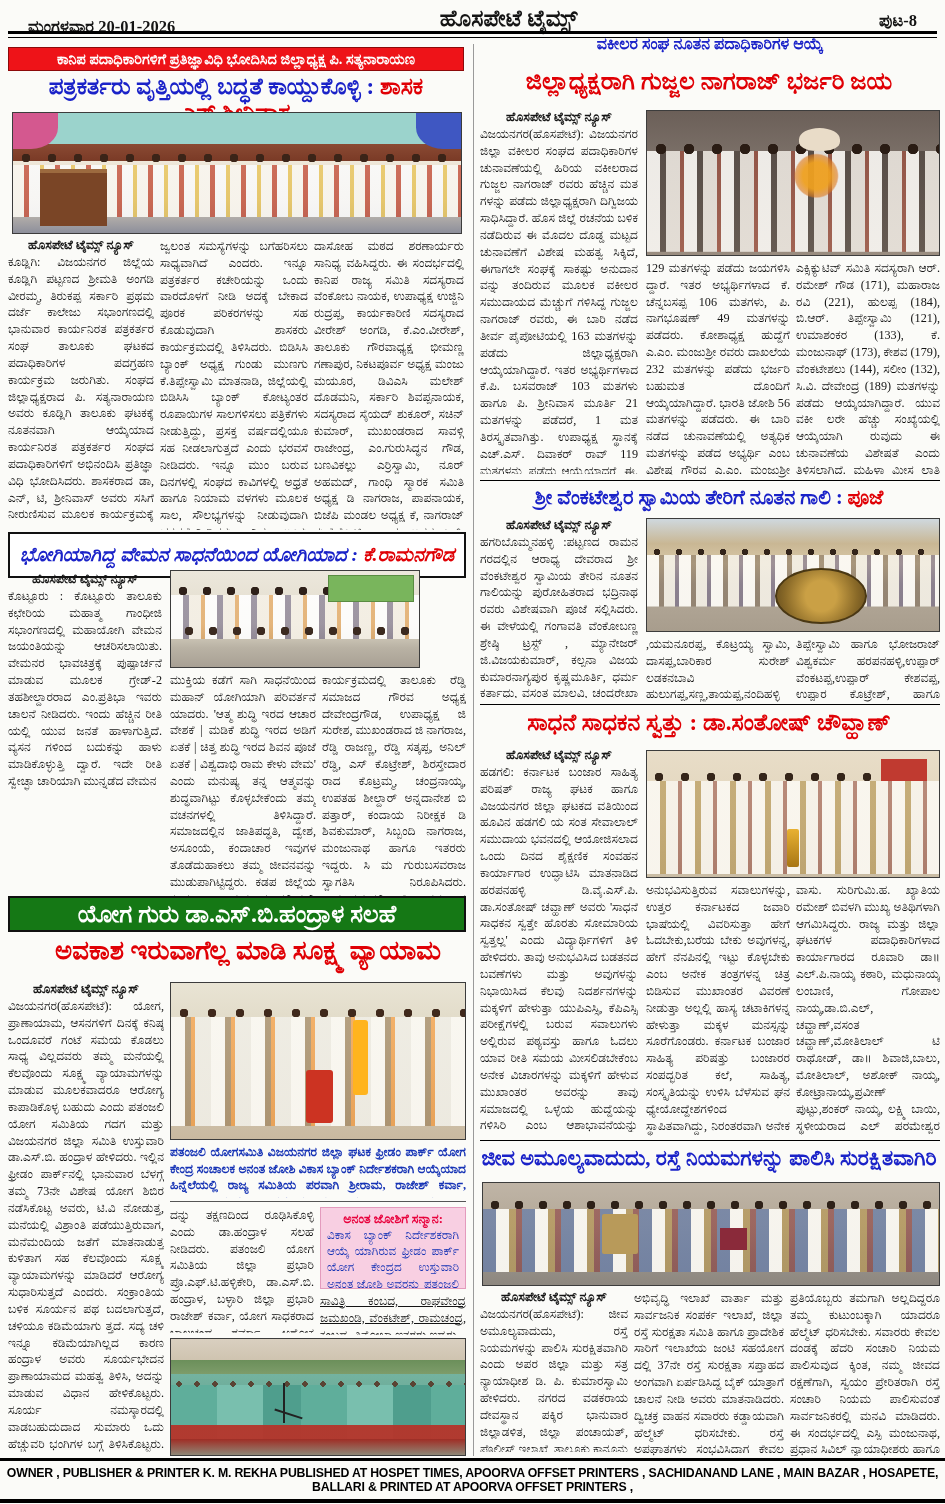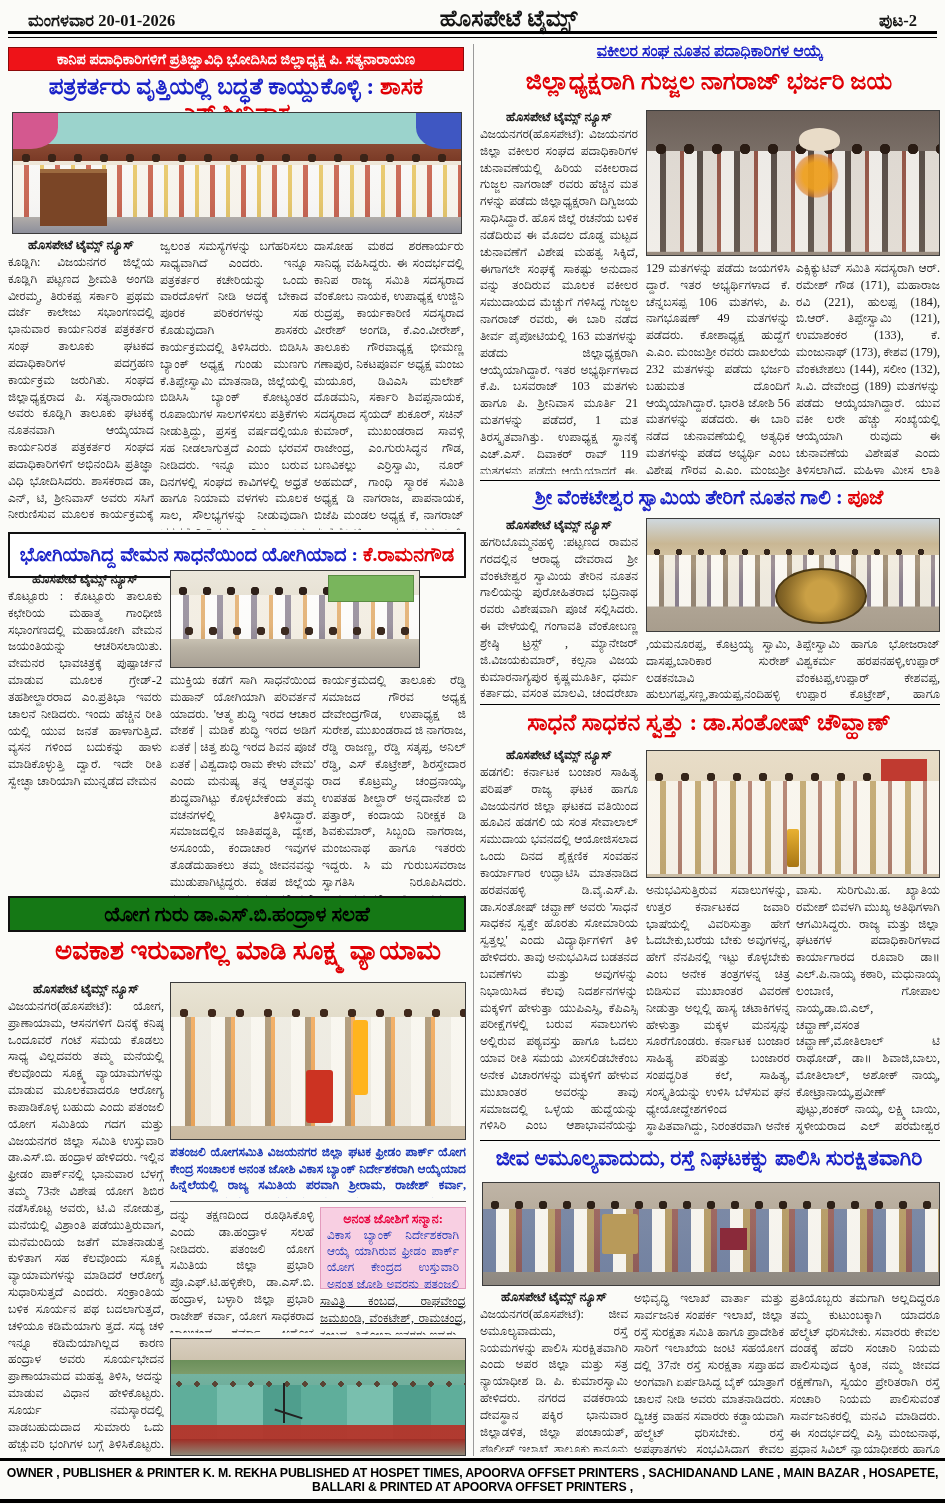--- a/index.html
+++ b/index.html
@@ -6,21 +6,21 @@
   .page{position:relative;width:945px;height:1504px;margin:0 auto;background:#fbfbf8;
         font-family:"Liberation Serif","DejaVu Serif",serif;color:#141414;overflow:hidden;}
   .abs{position:absolute;}
   .rule{position:absolute;background:#000;}
   .vdiv{position:absolute;width:1px;background:#9a9a9a;}
   .masthead{font-weight:bold;font-size:23px;text-align:center;margin-left:36px;}
   .edmeta{font-weight:bold;font-size:16.5px;}
   .kicker-red{background:#ee1318;color:#ffffff;font-weight:bold;font-size:14.5px;
               display:flex;align-items:center;justify-content:center;border:1px solid #8c0a0a;box-sizing:border-box;}
   .kicker-blue{color:#1a22c8;font-weight:bold;font-size:16px;text-align:center;}
-  .kicker-green{background:#157815;color:#000000;font-weight:bold;font-size:20px;
+  .kicker-green{background:#157815;color:#ffffff;font-weight:bold;font-size:24px;
                 display:flex;align-items:center;justify-content:center;border:2px solid #111;box-sizing:border-box;}
   .headline{font-weight:bold;text-align:center;line-height:1.15;}
   .h-blue{color:#1a22c8;}
   .h-red{color:#e00005;}
   .hbox{border:2px solid #111;background:#fff;display:flex;align-items:center;justify-content:center;box-sizing:border-box;}
   .coltext{font-size:12.2px;line-height:1.38;text-align:justify;overflow:hidden;word-break:break-word;}
   .dateline{font-weight:bold;font-size:12.6px;text-align:center;margin-bottom:1px;}
   .colwrap{position:absolute;overflow:hidden;}
   .photo{position:absolute;border:1px solid #3c3c3c;box-sizing:border-box;overflow:hidden;}
   .pobj{position:absolute;}
@@ -65,23 +65,23 @@
   .p8{background:
       radial-gradient(circle 5px at 12px 8px,#2e2118 85%,transparent 88%) 0 14px/24px 16px repeat-x,
       repeating-linear-gradient(90deg,rgba(108,128,168,.8) 0 13px,rgba(250,248,242,.95) 13px 26px,rgba(184,154,90,.75) 26px 33px,rgba(140,60,60,.6) 33px 39px) 0 26px/100% 62% no-repeat,
       linear-gradient(180deg,#bfb4a6 0%,#b4a998 40%,#9a948c 70%,#8d877f 100%);}
 </style>
 </head>
 <body>
 
 <div class="page">
 
-  <div class="abs edmeta" style="left:28px;top:11px;">ಮಂಗಳವಾರ 20-01-2026</div>
+  <div class="abs edmeta" style="left:28px;top:17px;">ಮಂಗಳವಾರ 20-01-2026</div>
   <div class="abs masthead" style="left:0;top:6px;width:945px;">ಹೊಸಪೇಟೆ ಟೈಮ್ಸ್</div>
-  <div class="abs edmeta" style="right:28px;top:11px;">ಪುಟ-2</div>
+  <div class="abs edmeta" style="right:28px;top:11px;">ಪುಟ-8</div>
   <div class="rule" style="left:8px;top:31px;width:929px;height:3px;"></div>
   <div class="rule" style="left:8px;top:37px;width:929px;height:1px;"></div>
   <div class="vdiv" style="left:473px;top:44px;height:1412px;"></div>
 
   <section>
     <div class="abs kicker-red" style="left:8px;top:47px;width:456px;height:24px;">ಕಾನಿಪ ಪದಾಧಿಕಾರಿಗಳಿಗೆ ಪ್ರತಿಜ್ಞಾವಿಧಿ ಭೋದಿಸಿದ ಜಿಲ್ಲಾಧ್ಯಕ್ಷ ಪಿ. ಸತ್ಯನಾರಾಯಣ</div>
     <div class="abs headline" style="left:4px;top:74px;width:464px;height:34px;font-size:23px;">
       <span class="h-blue">ಪತ್ರಕರ್ತರು ವೃತ್ತಿಯಲ್ಲಿ ಬದ್ಧತೆ ಕಾಯ್ದುಕೊಳ್ಳಿ :</span>
       <span class="h-red">ಶಾಸಕ ಎನ್.ಶ್ರೀನಿವಾಸ</span>
     </div>
@@ -96,21 +96,21 @@
     </div>
     <div class="colwrap" style="left:160px;top:238px;width:148px;height:292px;">
       <div class="coltext" style="height:292px;">ಜ್ವಲಂತ ಸಮಸ್ಯೆಗಳನ್ನು ಬಗೆಹರಿಸಲು ಸಾಧ್ಯವಾಗಿದೆ ಎಂದರು. ಇನ್ನೂ ಪತ್ರಕರ್ತರ ಕಚೇರಿಯನ್ನು ಒಂದು ವಾರದೊಳಗೆ ನೀಡಿ ಅದಕ್ಕೆ ಬೇಕಾದ ಪೂರಕ ಪರಿಕರಗಳನ್ನು ಸಹ ಕೊಡುವುದಾಗಿ ಶಾಸಕರು ಕಾರ್ಯಕ್ರಮದಲ್ಲಿ ತಿಳಿಸಿದರು. ಬಿಡಿಸಿಸಿ ಬ್ಯಾಂಕ್ ಅಧ್ಯಕ್ಷ ಗುಂಡು ಮುಣಗು ಕೆ.ತಿಪ್ಪೇಸ್ವಾಮಿ ಮಾತನಾಡಿ, ಜಿಲ್ಲೆಯಲ್ಲಿ ಬಿಡಿಸಿಸಿ ಬ್ಯಾಂಕ್ ಕೋಟ್ಯಂತರ ರೂಪಾಯಿಗಳ ಸಾಲಗಳಿಸಲು ಪತ್ರಿಕೆಗಳು ನೀಡುತ್ತಿದ್ದು, ಪ್ರಸಕ್ತ ವರ್ಷದಲ್ಲಿಯೂ ಸಹ ನೀಡಲಾಗುತ್ತದೆ ಎಂದು ಭರವಸೆ ನೀಡಿದರು. ಇನ್ನೂ ಮುಂ ಬರುವ ದಿನಗಳಲ್ಲಿ ಸಂಘದ ಕಾವಿಗಳಲ್ಲಿ ಅಧ್ರತೆ ಹಾಗೂ ನಿಯಾಮ ವಳಗಳು ಮೂಲಕ ಸಾಲ, ಸೌಲಭ್ಯಗಳನ್ನು ನೀಡುವುದಾಗಿ ಭರವಸೆ ನೀಡಿದರು. ಕಾನಿವ ತಾಲೂಕು ಅಧ್ಯಕ್ಷ ಹುದೇರಿ ಕೃಷ್ಣಮೂರ್ತಿ ಪ್ರಾಸ್ತಾವಿಕವಾಗಿ ಮಾತನಾಡಿದರು. ಕೂಡ್ಲಿಗಿ ಹಿರೇಮಠದ ಪ್ರಶಾಂತ ಸಾಗರ ಶಿವಾಚಾರ್ಯ ಸ್ವಾಮಿ, ಕಾನಮಡಗು</div>
     </div>
     <div class="colwrap" style="left:314px;top:238px;width:150px;height:292px;">
       <div class="coltext" style="height:292px;">ದಾಸೋಹ ಮಠದ ಶರಣಾರ್ಯರು ಸಾನಿಧ್ಯ ವಹಿಸಿದ್ದರು. ಈ ಸಂದರ್ಭದಲ್ಲಿ ಕಾನಿಪ ರಾಜ್ಯ ಸಮಿತಿ ಸದಸ್ಯರಾದ ವೆಂಕೋಬ ನಾಯಕ, ಉಪಾಧ್ಯಕ್ಷ ಉಜ್ಜಿನಿ ರುದ್ರಪ್ಪ, ಕಾರ್ಯಕಾರಿಣಿ ಸದಸ್ಯರಾದ ವೀರೇಶ್ ಅಂಗಡಿ, ಕೆ.ಎಂ.ವೀರೇಶ್, ತಾಲೂಕು ಗೌರವಾಧ್ಯಕ್ಷ ಭೀಮಣ್ಣ ಗಣಾಪುರ, ನಿಕಟಪೂರ್ವ ಅಧ್ಯಕ್ಷ ಮಂಜು ಮಯೂರ, ಡಿವಿಎಸಿ ಮಲೇಶ್ ದೊಡಮನಿ, ಸರ್ಕಾರಿ ಶಿವಪ್ಪನಾಯಕ, ಸದಸ್ಯರಾದ ಸೈಯದ್ ಶುಕೂರ್, ಸಚಿನ್ ಕುಮಾರ್, ಮುಖಂಡರಾದ ಸಾವಳ್ಗಿ ರಾಜೇಂದ್ರ, ಎಂ.ಗುರುಸಿದ್ಧನ ಗೌಡ, ಬಣವಿಕಲ್ಲು ಎರ್ರಿಸ್ವಾಮಿ, ನೂರ್ ಅಹಮದ್, ಗಾಂಧಿ ಸ್ಮಾರಕ ಸಮಿತಿ ಅಧ್ಯಕ್ಷ ಡಿ ನಾಗರಾಜ, ಪಾಪನಾಯಕ, ಬಿಜೆಪಿ ಮಂಡಲ ಅಧ್ಯಕ್ಷ ಕೆ, ನಾಗರಾಜ್ ಗುಡೇಕೋಟಿ ಗ್ರಾ, ಪಂ ಅಧ್ಯಕ್ಷ ಎನ್, ಕೃಷ್ಣ ಡಿ.ಎಚ್.ದುರುಗೇಶ್, ಬಿ.ಟಿ.ಗುಡ್ಡಿ ದುರುಗೇಶ್, ಪವಿತ್ರ, ಕಾಟೀರ ಹಾಲೇಶ್, ಸೇರಿದಂತೆ ಮುಂತಾದವರು ಭಾಗವಹಿಸಿದ್ದರು.</div>
     </div>
   </section>
 
   <section>
-    <div class="abs hbox headline" style="left:8px;top:532px;width:458px;height:46px;font-size:19.5px;">
+    <div class="abs hbox headline" style="left:8px;top:532px;width:458px;height:46px;font-size:19.5px;font-style:italic;">
       <span class="h-blue">ಭೋಗಿಯಾಗಿದ್ದ ವೇಮನ ಸಾಧನೆಯಿಂದ ಯೋಗಿಯಾದ :</span>&nbsp;
       <span class="h-red">ಕೆ.ರಾಮನಗೌಡ</span>
     </div>
     <div class="colwrap" style="left:8px;top:572px;width:154px;height:326px;">
       <div class="dateline">ಹೊಸಪೇಟೆ ಟೈಮ್ಸ್ ನ್ಯೂಸ್</div>
       <div class="coltext" style="height:306px;">ಕೊಟ್ಟೂರು : ಕೊಟ್ಟೂರು ತಾಲೂಕು ಕಛೇರಿಯ ಮಹಾತ್ಮ ಗಾಂಧೀಜಿ ಸಭಾಂಗಣದಲ್ಲಿ ಮಹಾಯೋಗಿ ವೇಮನ ಜಯಂತಿಯನ್ನು ಆಚರಿಸಲಾಯಿತು. ವೇಮನರ ಭಾವಚಿತ್ರಕ್ಕೆ ಪುಷ್ಪಾರ್ಚನೆ ಮಾಡುವ ಮೂಲಕ ಗ್ರೇಡ್-2 ತಹಶೀಲ್ದಾರರಾದ ಎಂ.ಪ್ರತಿಭಾ ಇವರು ಚಾಲನೆ ನೀಡಿದರು. ಇಂದು ಹೆಚ್ಚಿನ ರೀತಿ ಯಲ್ಲಿ ಯುವ ಜನತೆ ಹಾಳಾಗುತ್ತಿದೆ. ವ್ಯಸನ ಗಳಿಂದ ಬದುಕನ್ನು ಹಾಳು ಮಾಡಿಕೊಳ್ಳುತ್ತಿ ದ್ವಾರೆ. ಇದೇ ರೀತಿ ಸ್ವೇಚ್ಛಾ ಚಾರಿಯಾಗಿ ಮುನ್ನಡೆದ ವೇಮನ</div>
     </div>
     <div class="photo p2" style="left:170px;top:570px;width:250px;height:98px;">
       <div class="pobj" style="right:2%;top:4%;width:34%;height:26%;background:#79b55c;border:1px solid #5a8c42;"></div>
     </div>
@@ -148,21 +148,21 @@
     <div class="colwrap" style="left:320px;top:1293px;width:146px;height:42px;">
       <div class="coltext" style="height:42px;text-decoration:underline;">ಸಾವಿತ್ರಿ ಕಂಬದ, ರಾಘವೇಂದ್ರ ಜಮಖಂಡಿ, ವೆಂಕಟೇಶ್, ರಾಮಚಂದ್ರ, ಕಂಬದ, ವಿನೋಬಾ ಇತರರು ಇದ್ದರು.</div>
     </div>
     <div class="photo p4" style="left:170px;top:1338px;width:296px;height:118px;">
       <div class="pobj" style="left:38%;top:38%;width:2px;height:34%;background:#222;"></div>
       <div class="pobj" style="left:35%;top:64%;width:10%;height:2px;background:#222;transform:rotate(18deg);"></div>
     </div>
   </section>
 
   <section>
-    <div class="abs kicker-blue" style="left:480px;top:42px;width:460px;text-decoration:underline;">ವಕೀಲರ ಸಂಘ ನೂತನ ಪದಾಧಿಕಾರಿಗಳ ಆಯ್ಕೆ</div>
+    <div class="abs kicker-blue" style="left:480px;top:35px;width:460px;">ವಕೀಲರ ಸಂಘ ನೂತನ ಪದಾಧಿಕಾರಿಗಳ ಆಯ್ಕೆ</div>
     <div class="abs headline h-red" style="left:476px;top:68px;width:466px;height:38px;font-size:24px;">ಜಿಲ್ಲಾಧ್ಯಕ್ಷರಾಗಿ ಗುಜ್ಜಲ ನಾಗರಾಜ್ ಭರ್ಜರಿ ಜಯ</div>
     <div class="colwrap" style="left:480px;top:110px;width:158px;height:368px;">
       <div class="dateline">ಹೊಸಪೇಟೆ ಟೈಮ್ಸ್ ನ್ಯೂಸ್</div>
       <div class="coltext" style="height:348px;">ವಿಜಯನಗರ(ಹೊಸಪೇಟೆ): ವಿಜಯನಗರ ಜಿಲ್ಲಾ ವಕೀಲರ ಸಂಘದ ಪದಾಧಿಕಾರಿಗಳ ಚುನಾವಣೆಯಲ್ಲಿ ಹಿರಿಯ ವಕೀಲರಾದ ಗುಜ್ಜಲ ನಾಗರಾಜ್ ರವರು ಹೆಚ್ಚಿನ ಮತ ಗಳನ್ನು ಪಡೆದು ಜಿಲ್ಲಾಧ್ಯಕ್ಷರಾಗಿ ದಿಗ್ವಿಜಯ ಸಾಧಿಸಿದ್ದಾರೆ. ಹೊಸ ಜಿಲ್ಲೆ ರಚನೆಯ ಬಳಿಕ ನಡೆದಿರುವ ಈ ಮೊದಲ ದೊಡ್ಡ ಮಟ್ಟದ ಚುನಾವಣೆಗೆ ವಿಶೇಷ ಮಹತ್ವ ಸಿಕ್ಕಿದೆ, ಈಗಾಗಲೇ ಸಂಘಕ್ಕೆ ಸಾಕಷ್ಟು ಅನುದಾನ ವನ್ನು ತಂದಿರುವ ಮೂಲಕ ವಕೀಲರ ಸಮುದಾಯದ ಮೆಚ್ಚುಗೆ ಗಳಿಸಿದ್ದ ಗುಜ್ಜಲ ನಾಗರಾಜ್ ರವರು, ಈ ಬಾರಿ ನಡೆದ ತೀರ್ವ ಪೈಪೋಟಿಯಲ್ಲಿ 163 ಮತಗಳನ್ನು ಪಡೆದು ಜಿಲ್ಲಾಧ್ಯಕ್ಷರಾಗಿ ಆಯ್ಕೆಯಾಗಿದ್ದಾರೆ. ಇತರ ಅಭ್ಯರ್ಥಿಗಳಾದ ಕೆ.ಪಿ. ಬಸವರಾಜ್ 103 ಮತಗಳು ಹಾಗೂ ಪಿ. ಶ್ರೀನಿವಾಸ ಮೂರ್ತಿ 21 ಮತಗಳನ್ನು ಪಡೆದರೆ, 1 ಮತ ತಿರಸ್ಕೃತವಾಗಿತ್ತು. ಉಪಾಧ್ಯಕ್ಷ ಸ್ಥಾನಕ್ಕೆ ಎಚ್.ಎಸ್. ದಿವಾಕರ್ ರಾವ್ 119 ಮತಗಳನ್ನು ಪಡೆದು ಆಯ್ಕೆಯಾದರೆ, ಈ. ಪುಷ್ಪಲತಾ 90 ಮತ ಗಳು, ಎಸ್. ನಾಗರಾಜ್ 74 ಮತಗಳನ್ನು ಪಡೆದರು. ತಿರಸ್ಕೃತ ಮತಗಳು 5 ಇದ್ದವು. ಪ್ರಧಾನ ಕಾರ್ಯದರ್ಶಿ ಹುದ್ದೆಗೆ ನಡೆದ ಚುನಾವಣೆಯಲ್ಲಿ ಶ್ರೀ ಕೃಷ್ಣದೇವರಾಯಲು</div>
     </div>
     <div class="photo p5" style="left:646px;top:110px;width:294px;height:146px;">
       <div class="pobj" style="left:52%;top:12%;width:14%;height:16%;background:#e9dcc8;border-radius:50% 50% 40% 40%;"></div>
     </div>
     <div class="colwrap" style="left:646px;top:260px;width:144px;height:218px;">
       <div class="coltext" style="height:218px;">129 ಮತಗಳನ್ನು ಪಡೆದು ಜಯಗಳಿಸಿ ದ್ದಾರೆ. ಇತರ ಅಭ್ಯರ್ಥಿಗಳಾದ ಕೆ. ಚೆನ್ನಬಸಪ್ಪ 106 ಮತಗಳು, ಪಿ. ನಾಗಭೂಷಣ್ 49 ಮತಗಳನ್ನು ಪಡೆದರು. ಕೋಶಾಧ್ಯಕ್ಷ ಹುದ್ದೆಗೆ ಎ.ಎಂ. ಮಂಜುಶ್ರೀ ರವರು ದಾಖಲೆಯ 232 ಮತಗಳನ್ನು ಪಡೆದು ಭರ್ಜರಿ ಬಹುಮತ ದೊಂದಿಗೆ ಆಯ್ಕೆಯಾಗಿದ್ದಾರೆ. ಭಾರತಿ ಜೋಶಿ 56 ಮತಗಳನ್ನು ಪಡೆದರು. ಈ ಬಾರಿ ನಡೆದ ಚುನಾವಣೆಯಲ್ಲಿ ಅತ್ಯಧಿಕ ಮತಗಳನ್ನು ಪಡೆದ ಅಭ್ಯರ್ಥಿ ಎಂಬ ವಿಶೇಷ ಗೌರವ ಎ.ಎಂ. ಮಂಜುಶ್ರೀ ಅವರಿಗೆ ಸಂದಿದೆ. ಜಂಟಿ ಕಾರ್ಯದರ್ಶಿ ಹುದ್ದೆಗೆ ಎಲ್.ಎನ್. ಭರತ್ ಕುಮಾರ್ ಅವರು ಯಾವುದೇ ಪ್ರತಿಸ್ಪರ್ಧಿ ಇಲ್ಲದೆ ಅವಿರೋಧ ವಾಗಿ ಆಯ್ಕೆಗೊಂಡಿದ್ದಾರೆ.</div>
@@ -207,21 +207,21 @@
     <div class="colwrap" style="left:646px;top:882px;width:144px;height:254px;">
       <div class="coltext" style="height:254px;">ಅನುಭವಿಸುತ್ತಿರುವ ಸವಾಲುಗಳನ್ನು, ಉತ್ತರ ಕರ್ನಾಟಕದ ಜವಾರಿ ಭಾಷೆಯಲ್ಲಿ ವಿವರಿಸುತ್ತಾ ಹೇಗೆ ಓದಬೇಕು,ಬರೆಯ ಬೇಕು ಅವುಗಳನ್ನ, ಹೇಗೆ ನೆನಪಿನಲ್ಲಿ ಇಟ್ಟು ಕೊಳ್ಳಬೇಕು ಎಂಬ ಅನೇಕ ತಂತ್ರಗಳನ್ನ ಚಿತ್ರ ಬಿಡಿಸುವ ಮುಖಾಂತರ ವಿವರಣೆ ನೀಡುತ್ತಾ ಅಲ್ಲಲ್ಲಿ ಹಾಸ್ಯ ಚಟಾಕಿಗಳನ್ನ ಹೇಳುತ್ತಾ ಮಕ್ಕಳ ಮನಸ್ಸನ್ನು ಸೂರೆಗೊಂಡರು. ಕರ್ನಾಟಕ ಬಂಜಾರ ಸಾಹಿತ್ಯ ಪರಿಷತ್ತು ಬಂಜಾರರ ಸಂಪದ್ಭರಿತ ಕಲೆ, ಸಾಹಿತ್ಯ, ಸಂಸ್ಕೃತಿಯನ್ನು ಉಳಿಸಿ ಬೆಳೆಸುವ ಘನ ಧ್ಯೇಯೋದ್ದೇಶಗಳಿಂದ ಸ್ಥಾಪಿತವಾಗಿದ್ದು, ನಿರಂತರವಾಗಿ ಅನೇಕ ಉಪನ್ಯಾಸ ಮಾಲಿಕೆ,ಉಚಿತ ಆರೋಗ್ಯ ಶಿಬಿರ,ಶಿಕ್ಷಣ ಜಾಗೃತಿ ಮುಂತಾದ ಸಮಾಜಮುಖಿ ಕಾರ್ಯಕ್ರಮಗಳನ್ನು ನಡೆಸಿಕೊಂಡು ಬರುತ್ತಿದೆ ಎಂದು ಪದಾಧಿಕಾರಿ ಎಲ್ ಹಾಲ್ಯಾನಾಯ್ಕರು ಪ್ರಾಸ್ತಾವಿಕವಾಗಿ ಮಾತನಾಡಿದರು. ಕಾರ್ಯಕ್ರಮದಲ್ಲಿ ಪಿ.ಎಸ್.ಐ.</div>
     </div>
     <div class="colwrap" style="left:796px;top:882px;width:144px;height:254px;">
       <div class="coltext" style="height:254px;">ವಾಸು. ಸುರಿಗುಮಿ.ಹ. ಖ್ಯಾತಿಯ ರಮೇಶ್ ಬಿವಳಗಿ ಮುಖ್ಯ ಅತಿಥಿಗಳಾಗಿ ಆಗಮಿಸಿದ್ದರು. ರಾಜ್ಯ ಮತ್ತು ಜಿಲ್ಲಾ ಘಟಕಗಳ ಪದಾಧಿಕಾರಿಗಳಾದ ಕಾರ್ಯಾಗಾರದ ರೂವಾರಿ ಡಾ॥ ಎಲ್.ಪಿ.ನಾಯ್ಕ ಕಠಾರಿ, ಮಧುನಾಯ್ಕ ಲಂಬಾಣಿ, ಗೋಪಾಲ ನಾಯ್ಕ,ಡಾ.ಬಿ.ಎಲ್, ಚವ್ಹಾಣ್,ವಸಂತ ಚವ್ಹಾಣ್,ಮೋತಿಲಾಲ್ ಟಿ ರಾಥೋಡ್, ಡಾ॥ ಶಿವಾಜಿ,ಬಾಲು, ಮೋತಿಲಾಲ್, ಅಶೋಕ್ ನಾಯ್ಕ, ಕೋಟ್ರಾನಾಯ್ಕ,ಪ್ರವೀಣ್ ಪುಟ್ಟು,ಶಂಕರ್ ನಾಯ್ಕ, ಲಕ್ಷ್ಮಿ ಬಾಯಿ, ಸ್ಥಳೀಯರಾದ ಎಲ್ ಪರಮೇಶ್ವರ ನಾಯ್ಕ,ಶಾಂತ ನಾಯ್ಕ,ದುಷ್ಯಂತ ನಾಯ್ಕ, ತಾರ ಸಿಂಗ್ ಮುಂತಾದವರು ಕಾರ್ಯಕ್ರಮ ದಲ್ಲಿ ಉಪಸ್ಥಿತರಿದ್ದರು. ಎಂಡು ಬಂಜಾರ ಕಾರ್ಯಕ್ರಮ ನಿರೂಪಿಸಿದರು.ರಮೇಶ್ ಲಮಾಣಿ ಪ್ರಾರ್ಥಿಸಿದರು.ಕುಬೇರ ನಾಯ್ಕ ಸ್ವಾಗತಿಸಿದರು ಡಾ.ಘಾಟ್ಯಾ ನಾಯ್ಕ ವಂದಿಸಿದರು.</div>
     </div>
     <div class="rule" style="left:480px;top:1140px;width:460px;height:1px;"></div>
   </section>
 
   <section>
-    <div class="abs headline h-blue" style="left:476px;top:1146px;width:466px;height:32px;font-size:21px;">ಜೀವ ಅಮೂಲ್ಯವಾದುದು, ರಸ್ತೆ ನಿಘಟಕಕ್ನು ಪಾಲಿಸಿ ಸುರಕ್ಷಿತವಾಗಿರಿ</div>
+    <div class="abs headline h-blue" style="left:476px;top:1146px;width:466px;height:32px;font-size:21px;">ಜೀವ ಅಮೂಲ್ಯವಾದುದು, ರಸ್ತೆ ನಿಯಮಗಳನ್ನು ಪಾಲಿಸಿ ಸುರಕ್ಷಿತವಾಗಿರಿ</div>
     <div class="photo p8" style="left:482px;top:1182px;width:458px;height:104px;">
       <div class="pobj" style="left:26%;top:30%;width:8%;height:40%;background:#b89a5a;border-radius:2px;"></div>
       <div class="pobj" style="left:52%;top:44%;width:6%;height:22%;background:#8a2a3a;"></div>
     </div>
     <div class="colwrap" style="left:480px;top:1290px;width:148px;height:166px;">
       <div class="dateline">ಹೊಸಪೇಟೆ ಟೈಮ್ಸ್ ನ್ಯೂಸ್</div>
       <div class="coltext" style="height:146px;">ವಿಜಯನಗರ(ಹೊಸಪೇಟೆ): ಜೀವ ಅಮೂಲ್ಯವಾದುದು, ರಸ್ತೆ ನಿಯಮಗಳನ್ನು ಪಾಲಿಸಿ ಸುರಕ್ಷಿತವಾಗಿರಿ ಎಂದು ಅಪರ ಜಿಲ್ಲಾ ಮತ್ತು ಸತ್ರ ನ್ಯಾಯಾಧೀಶ ಡಿ. ಪಿ. ಕುಮಾರಸ್ವಾಮಿ ಹೇಳಿದರು. ನಗರದ ವಡಕರಾಯ ದೇವಸ್ಥಾನ ಪಕ್ಕಿರ ಭಾನುವಾರ ಜಿಲ್ಲಾಡಳಿತ, ಜಿಲ್ಲಾ ಪಂಚಾಯತ್, ಪೊಲೀಸ್ ಇಲಾಖೆ, ತಾಲೂಕು ಕಾನೂನು ಸೇವಾ ಸಮಿತಿ, ವಕೀಲರ ಸಂಘ, ಶಿಕ್ಷಣ ಇಲಾಖೆ, ಜಿಲ್ಲಾ ಆರೋಗ್ಯ ಮತ್ತು ಕುಟುಂಬ ಕಲ್ಯಾಣ ಇಲಾಖೆ, ಮಹಿಳಾ ಮತ್ತು ಮಕ್ಕಳ</div>
     </div>
     <div class="colwrap" style="left:634px;top:1290px;width:150px;height:166px;">
       <div class="coltext" style="height:166px;">ಅಭಿವೃದ್ಧಿ ಇಲಾಖೆ ವಾರ್ತಾ ಮತ್ತು ಸಾರ್ವಜನಿಕ ಸಂಪರ್ಕ ಇಲಾಖೆ, ಜಿಲ್ಲಾ ರಸ್ತೆ ಸುರಕ್ಷತಾ ಸಮಿತಿ ಹಾಗೂ ಪ್ರಾದೇಶಿಕ ಸಾರಿಗೆ ಇಲಾಖೆಯ ಜಂಟಿ ಸಹಯೋಗ ದಲ್ಲಿ 37ನೇ ರಸ್ತೆ ಸುರಕ್ಷತಾ ಸಪ್ತಾಹದ ಅಂಗವಾಗಿ ಏರ್ಪಡಿಸಿದ್ದ ಬೈಕ್ ಯಾತ್ರಾಗೆ ಚಾಲನೆ ನೀಡಿ ಅವರು ಮಾತನಾಡಿದರು. ದ್ವಿಚಕ್ರ ವಾಹನ ಸವಾರರು ಕಡ್ಡಾಯವಾಗಿ ಹೆಲ್ಮೆಟ್ ಧರಿಸಬೇಕು. ರಸ್ತೆ ಅಪಘಾತಗಳು ಸಂಭವಿಸಿದಾಗ ಕೇವಲ ವ್ಯಕ್ತಿಯಷ್ಟೇ ಅಲ್ಲ, ಇಡೀ ಕುಟುಂಬವೇ ಸಂಕಷ್ಟಕ್ಕೆ ಸಿಲುಕಿ ಬೀದಿಗೆ ಬರುವ ಪರಿಸ್ಥಿತಿ ನಿರ್ವಾಣವಾಗುತ್ತದೆ. ಆದ್ದರಿಂದ</div>

